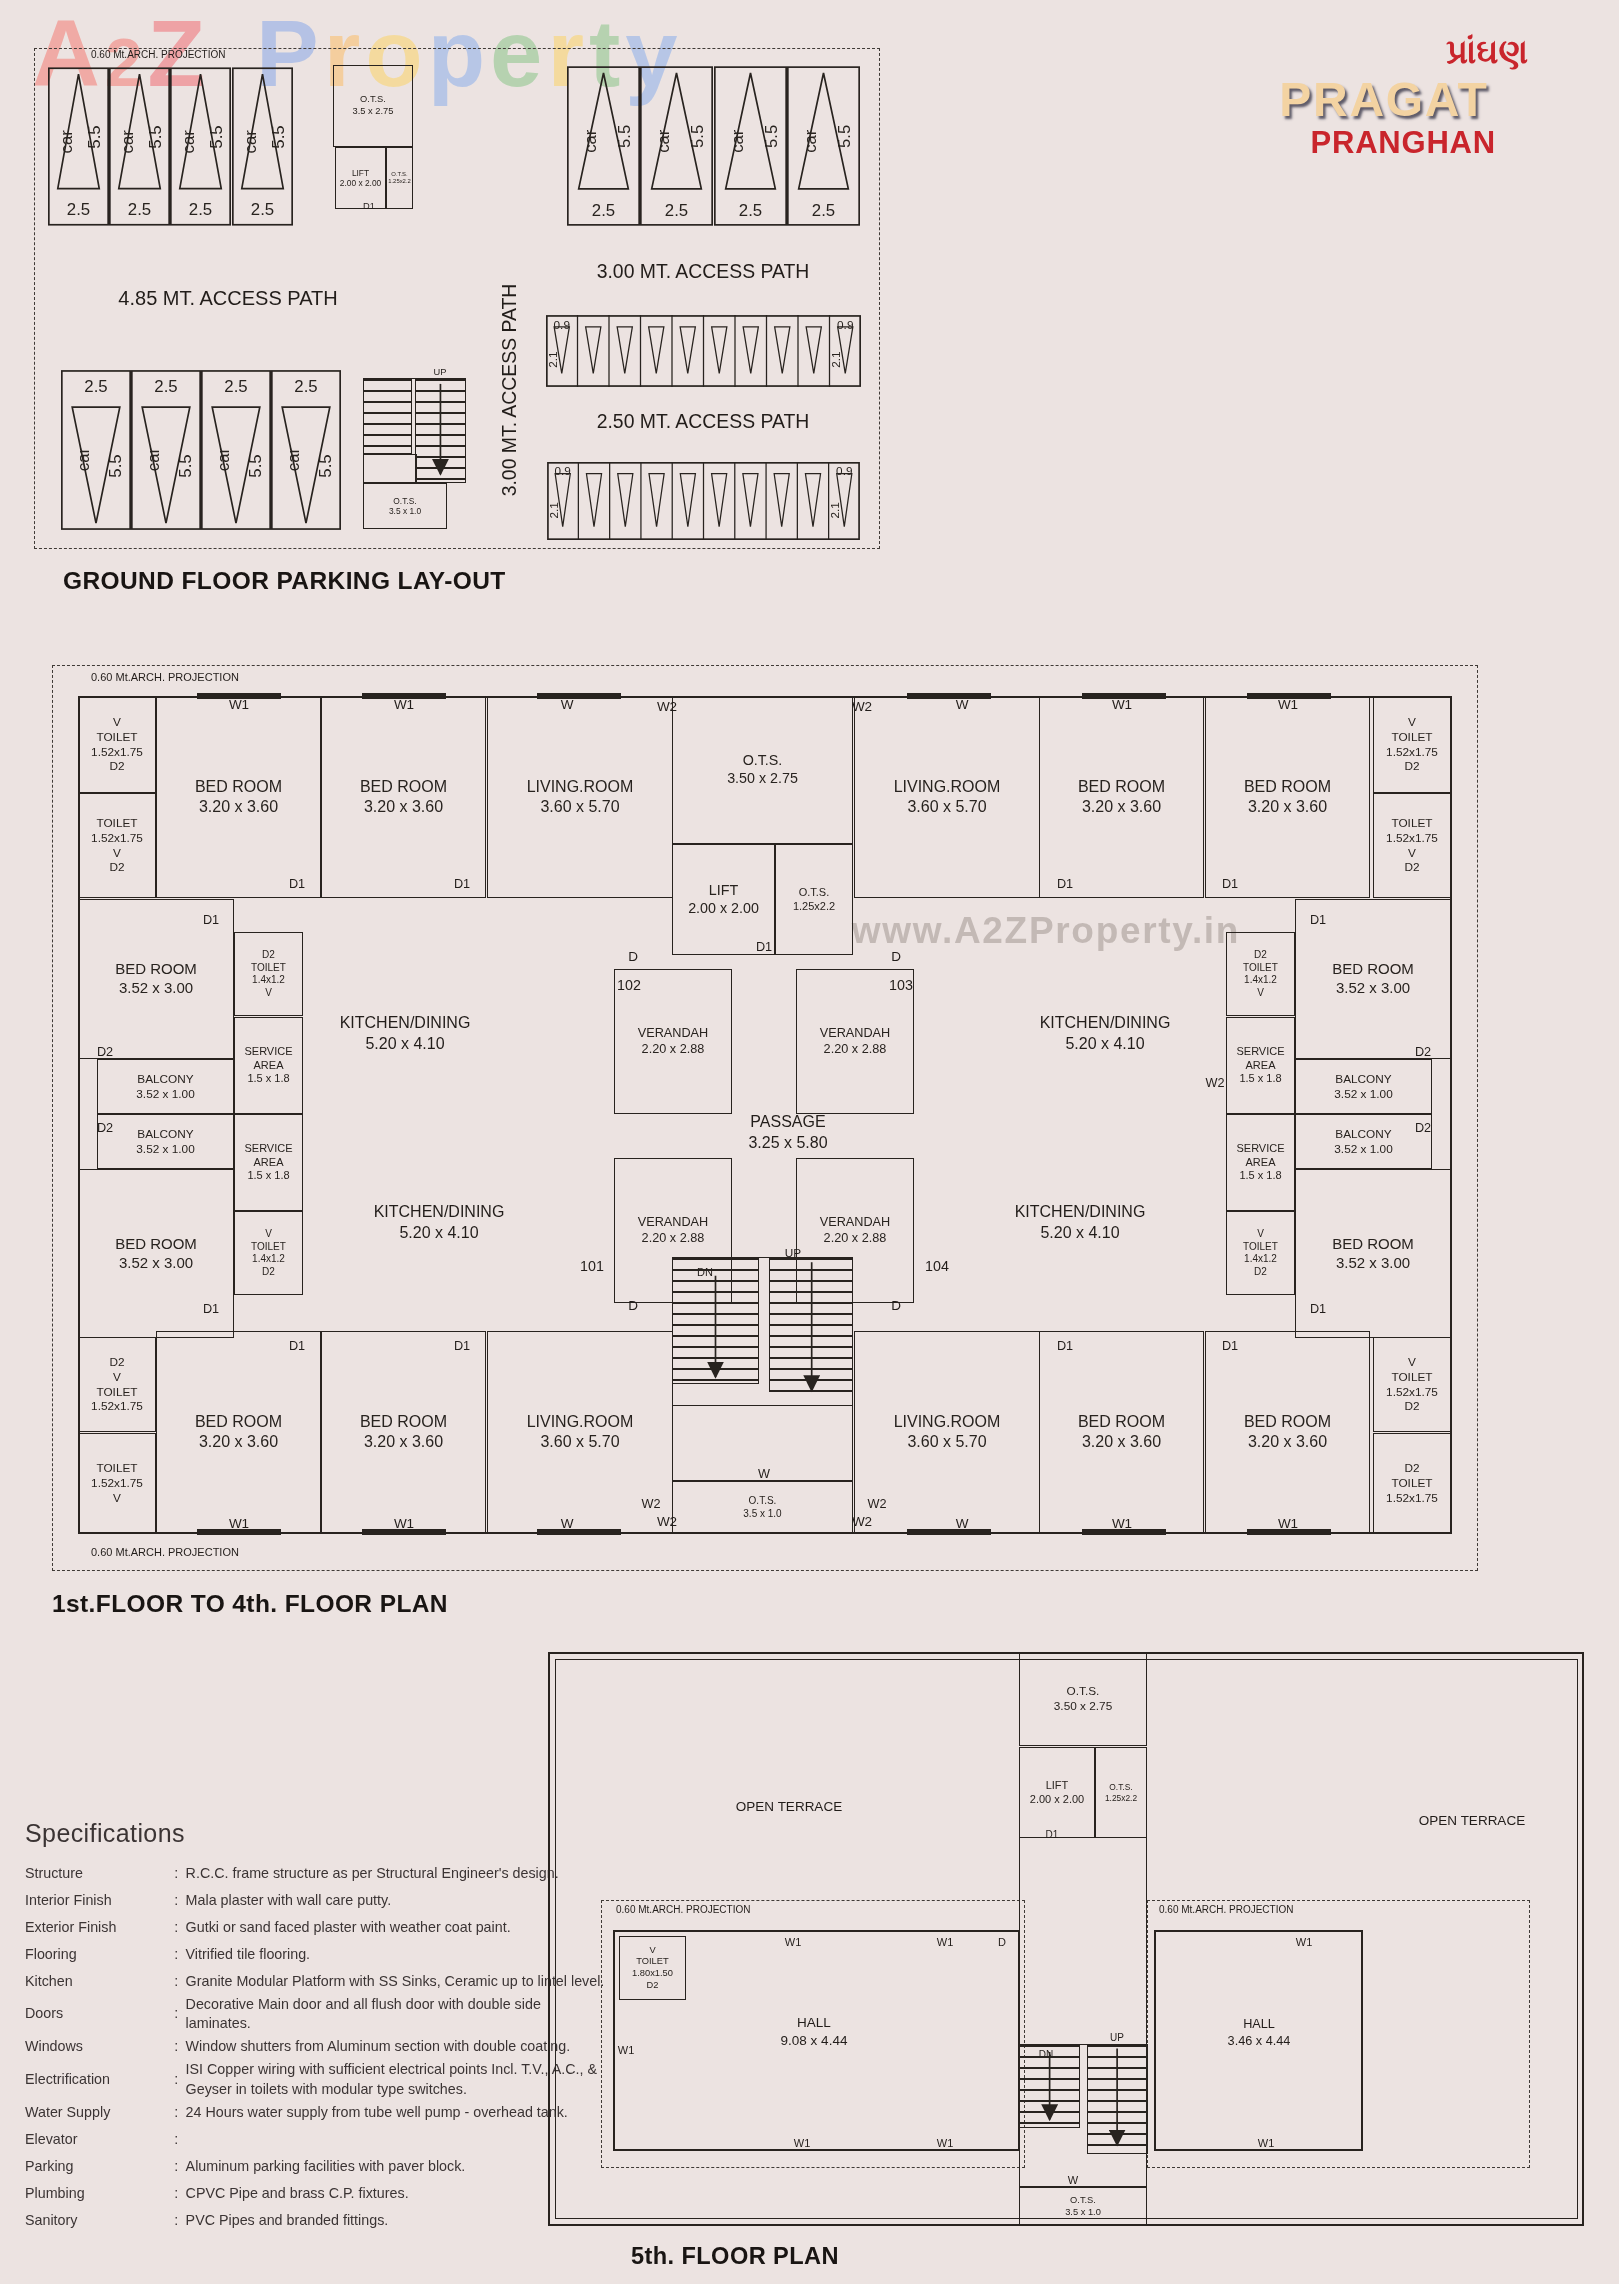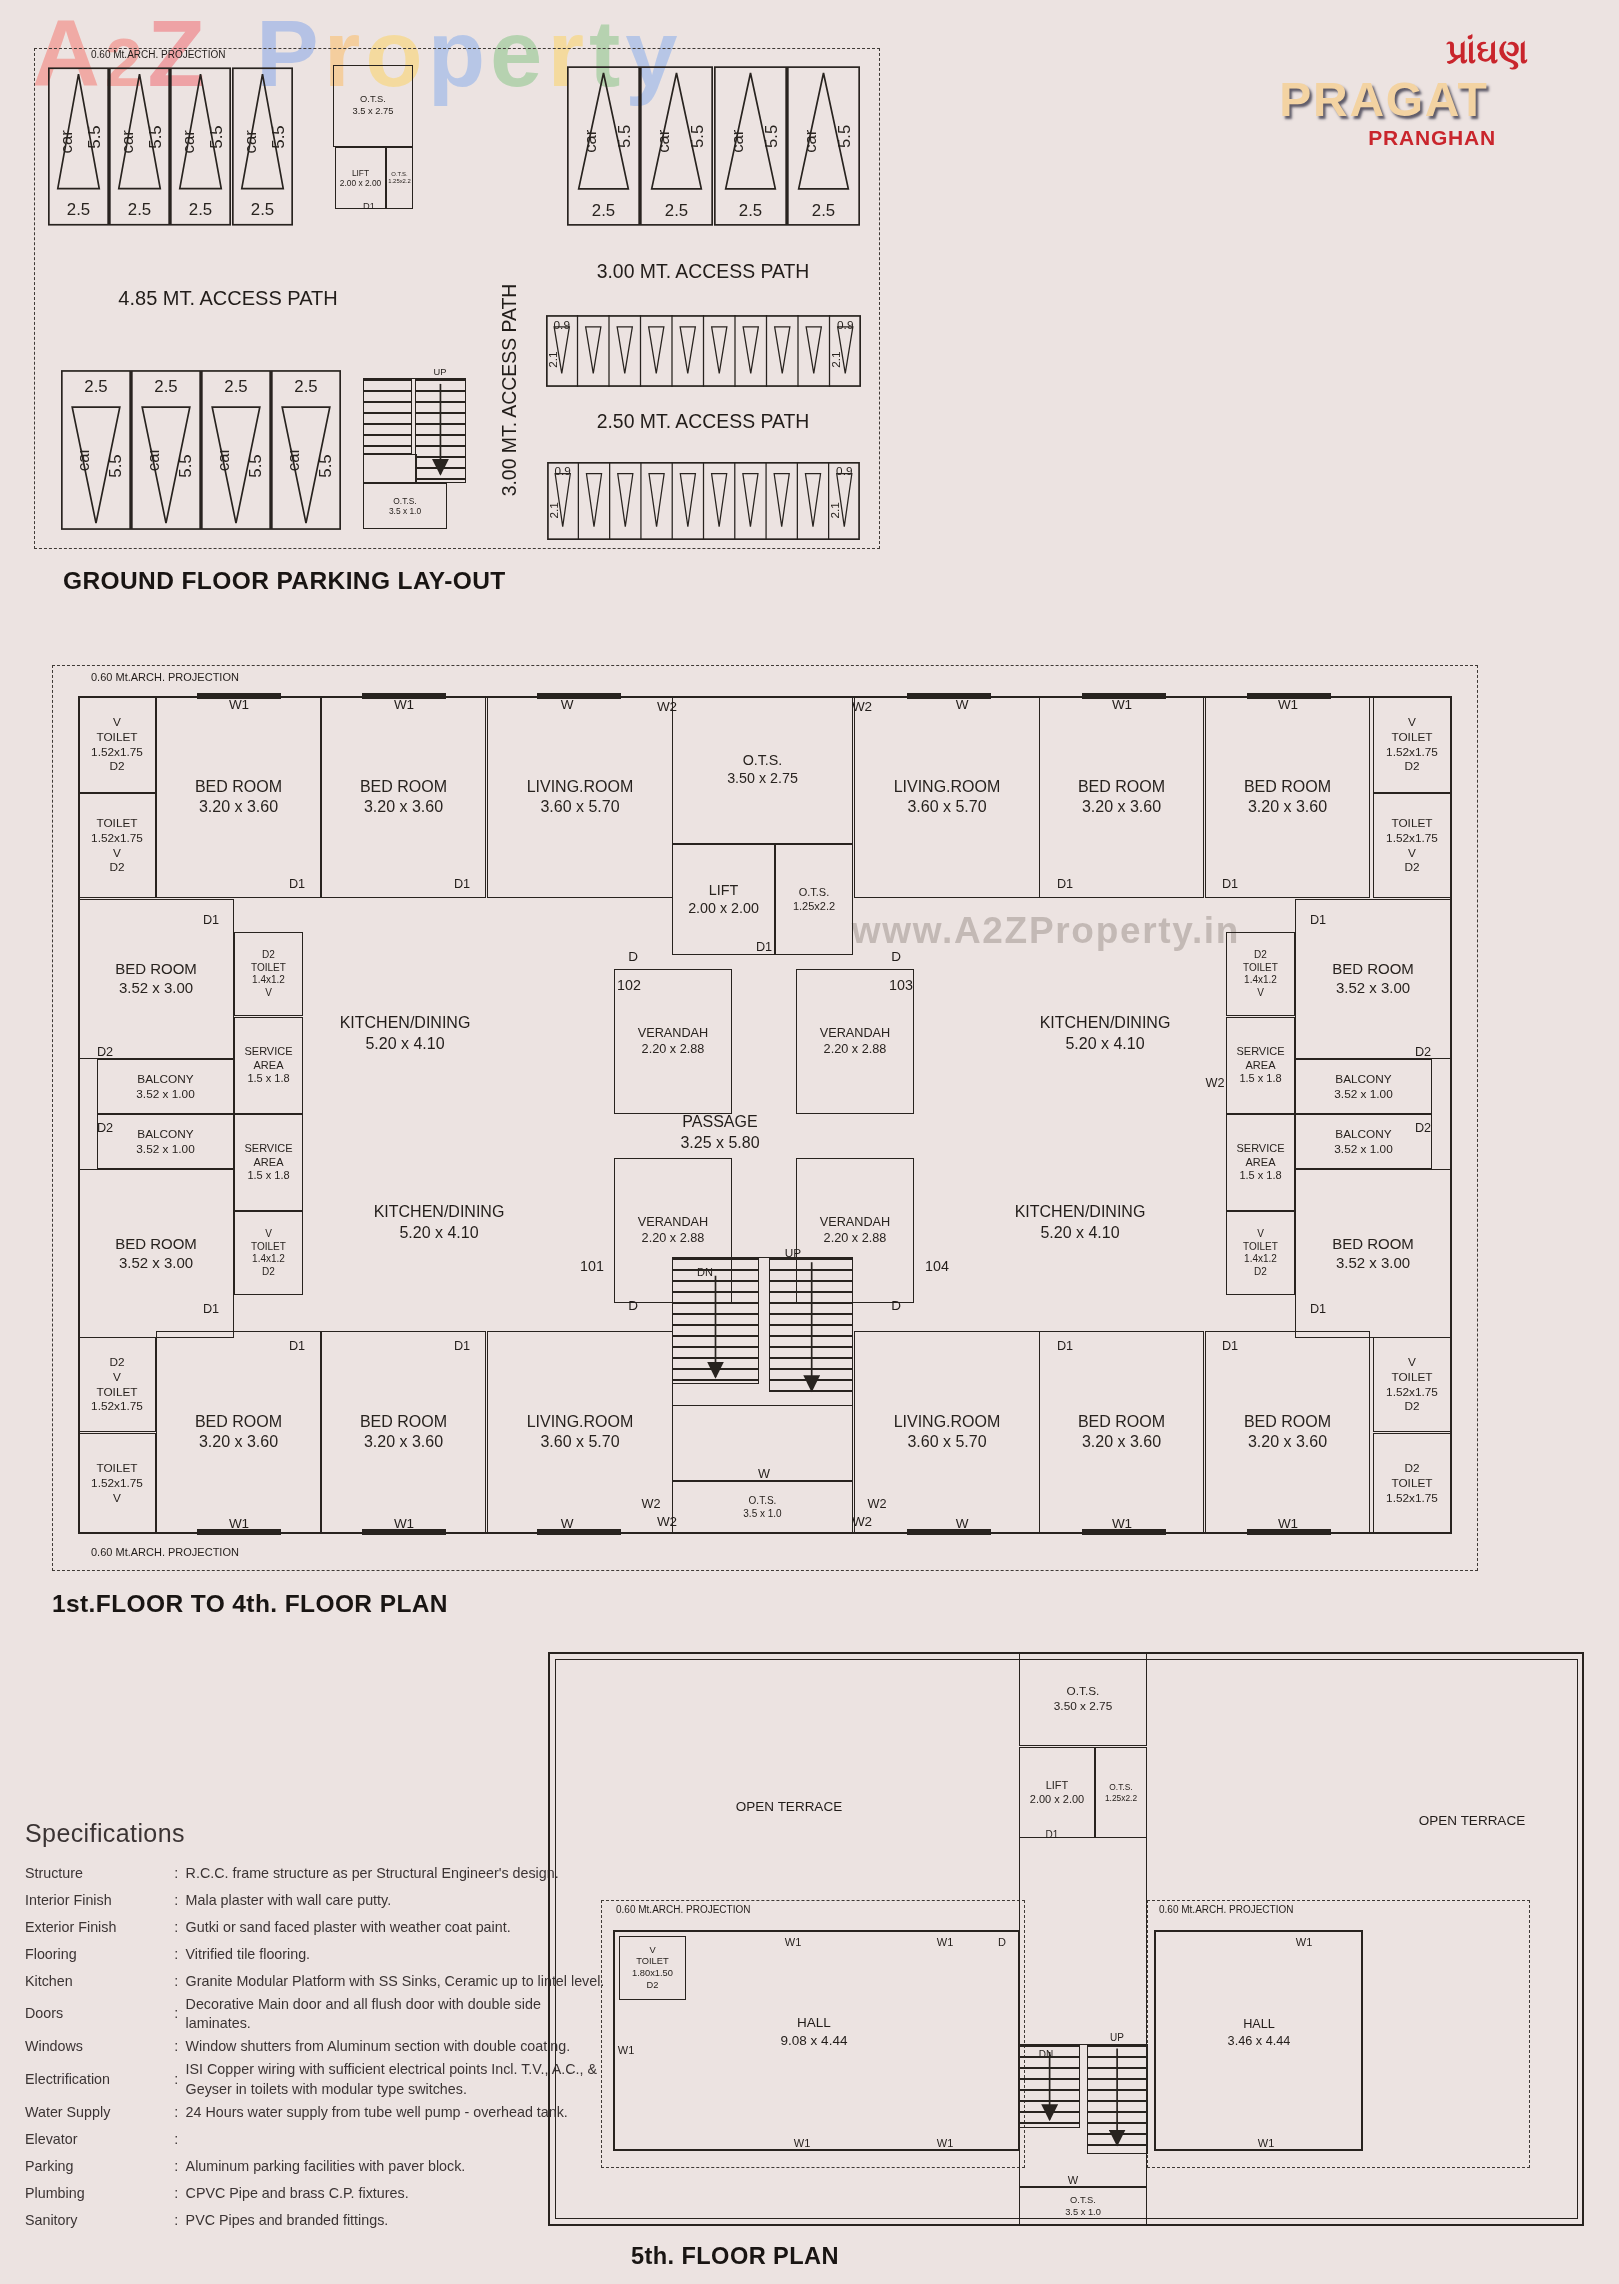--- a/index.html
+++ b/index.html
@@ -11,21 +11,21 @@
   #wm-top .l2{font-size:.72em;}
   #wm-top .gap{display:inline-block;width:46px;}
   #wm-mid{position:absolute;left:1046px;top:931px;transform:translate(-50%,-50%);font-size:37px;
           color:rgba(138,127,122,.42);letter-spacing:1.7px;font-weight:bold;white-space:nowrap;}
   #logo{position:absolute;left:1228px;top:32px;width:312px;text-align:center;line-height:1;}
   #logo .cream{color:#f3d3a2;text-shadow:2.5px 3.4px 2.5px rgba(68,66,82,.85);font-weight:bold;}
   #logo .red{color:#c9252c;font-weight:bold;}
   #logo-gu-main{font-size:80px;}
   #logo-gu-sub{font-size:34px;text-align:right;padding-right:11.8px;margin-top:1.7px;}
   #logo-en-main{font-size:48px;margin-top:8.4px;letter-spacing:1.7px;}
-  #logo-en-sub{font-size:21px;text-align:right;padding-right:44px;margin-top:3.4px;letter-spacing:0.8px;}
+  #logo-en-sub{font-size:31px;text-align:right;padding-right:44px;margin-top:3.4px;letter-spacing:0.8px;}
   #specs{position:absolute;left:25px;top:1819px;width:582px;color:#3b3434;}
   #spec-heading{font-size:25px;margin-bottom:11.8px;letter-spacing:0.4px;}
   .spec-row{display:flex;align-items:center;min-height:27px;font-size:14.3px;line-height:1.35;}
   .spec-label{width:142px;flex:none;}
   .spec-colon{width:18.6px;flex:none;text-align:center;}
   .spec-value{flex:1;}
 </style>
 </head>
 <body>
 
@@ -314,21 +314,21 @@
     <div class="flabel" style="left: 592px; top: 1266px; font-size: 14.3px; transform: translate(-50%, -50%); position: absolute;">101</div>
     <div class="flabel" style="left: 937px; top: 1266px; font-size: 14.3px; transform: translate(-50%, -50%); position: absolute;">104</div>
     <div class="flabel" style="left: 405px; top: 1034px; font-size: 16px; transform: translate(-50%, -50%); position: absolute;">KITCHEN/DINING
 5.20 x 4.10</div>
     <div class="flabel" style="left: 1105px; top: 1034px; font-size: 16px; transform: translate(-50%, -50%); position: absolute;">KITCHEN/DINING
 5.20 x 4.10</div>
     <div class="flabel" style="left: 439px; top: 1223px; font-size: 16px; transform: translate(-50%, -50%); position: absolute;">KITCHEN/DINING
 5.20 x 4.10</div>
     <div class="flabel" style="left: 1080px; top: 1223px; font-size: 16px; transform: translate(-50%, -50%); position: absolute;">KITCHEN/DINING
 5.20 x 4.10</div>
-    <div class="flabel" style="left: 720px; top: 1133px; font-size: 16px; transform: translate(-50%, -50%); position: absolute;">PASSAGE
+    <div class="flabel" style="left: 788px; top: 1133px; font-size: 16px; transform: translate(-50%, -50%); position: absolute;">PASSAGE
 3.25 x 5.80</div>
     <div class="flabel" style="left: 793px; top: 1254px; font-size: 11.8px; transform: translate(-50%, -50%); position: absolute;">UP</div>
     <div class="flabel" style="left: 705px; top: 1272px; font-size: 11px; transform: translate(-50%, -50%); position: absolute;">DN</div>
     <div class="flabel" style="left: 764px; top: 1474px; font-size: 12.7px; transform: translate(-50%, -50%); position: absolute;">W</div>
     <div class="flabel" style="left: 651px; top: 1504px; font-size: 12.7px; transform: translate(-50%, -50%); position: absolute;">W2</div>
     <div class="flabel" style="left: 877px; top: 1504px; font-size: 12.7px; transform: translate(-50%, -50%); position: absolute;">W2</div>
     <div class="flabel" style="left: 616px; top: 1909px; font-size: 10px; transform: translate(0px, -50%); position: absolute;">0.60 Mt.ARCH. PROJECTION</div>
     <div class="flabel" style="left: 1159px; top: 1909px; font-size: 10px; transform: translate(0px, -50%); position: absolute;">0.60 Mt.ARCH. PROJECTION</div>
     <div class="flabel" style="left: 789px; top: 1807px; font-size: 13.5px; transform: translate(-50%, -50%); position: absolute;">OPEN TERRACE</div>
     <div class="flabel" style="left: 1472px; top: 1821px; font-size: 13.5px; transform: translate(-50%, -50%); position: absolute;">OPEN TERRACE</div>

